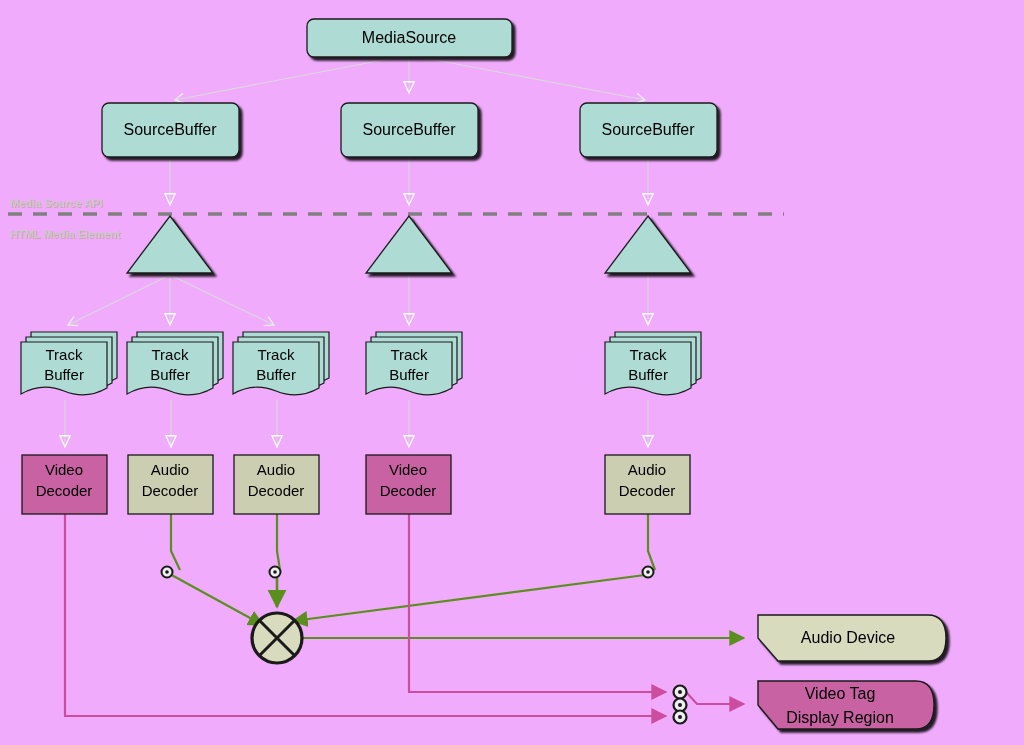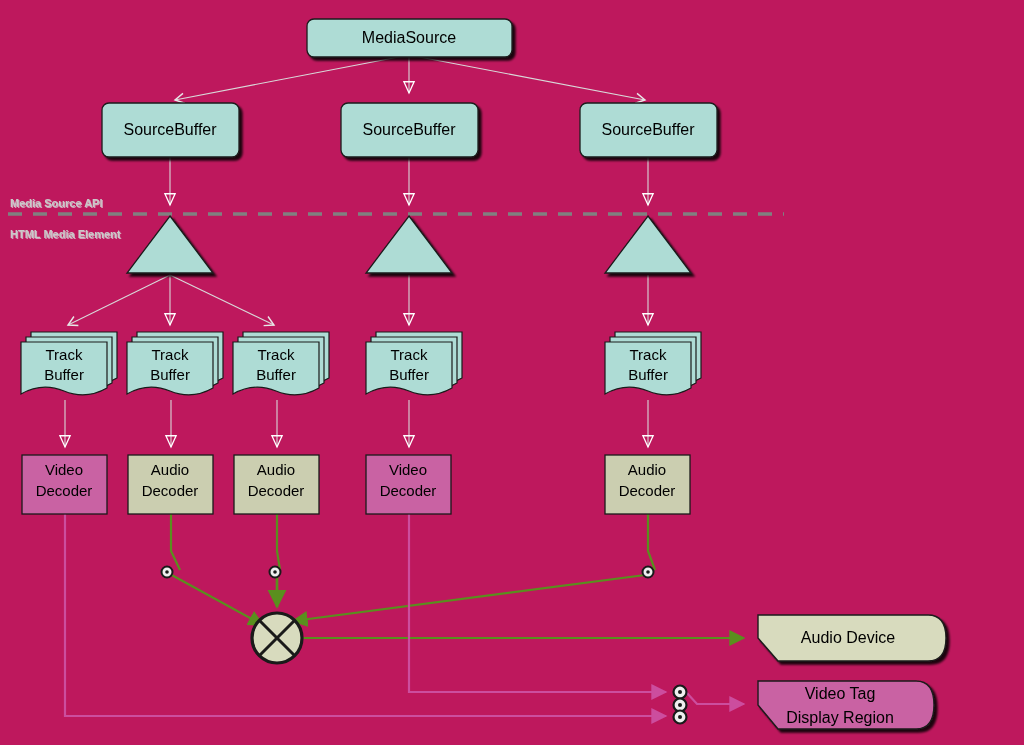--- a/index.html
+++ b/index.html
@@ -1,17 +1,17 @@
 <!DOCTYPE html>
 <html><head>
 <meta charset="utf-8">
 <style>
   html,body{margin:0;padding:0;background:#000;}
   body{width:1024px;height:745px;overflow:hidden;font-family:"Liberation Sans",sans-serif;}
-  #stage{position:relative;width:1024px;height:745px;background:#be185d;}
+  #stage{position:relative;width:1024px;height:745px;background:#f0abfc;}
   svg#diagram{position:absolute;left:0;top:0;width:1024px;height:745px;display:block;}
   .nodelabel{font-family:"Liberation Sans",sans-serif;font-size:16px;fill:#000;text-anchor:middle;dominant-baseline:middle;}
   .nodelabel.sm{font-size:15px;}
   .divlabel{font-family:"Liberation Sans",sans-serif;font-size:11px;font-weight:bold;fill:#c9c9c9;}
   .divlabel.shadow{fill:#d4a0b8;}
 </style>
 </head>
 <body>
 
 <div id="stage">

